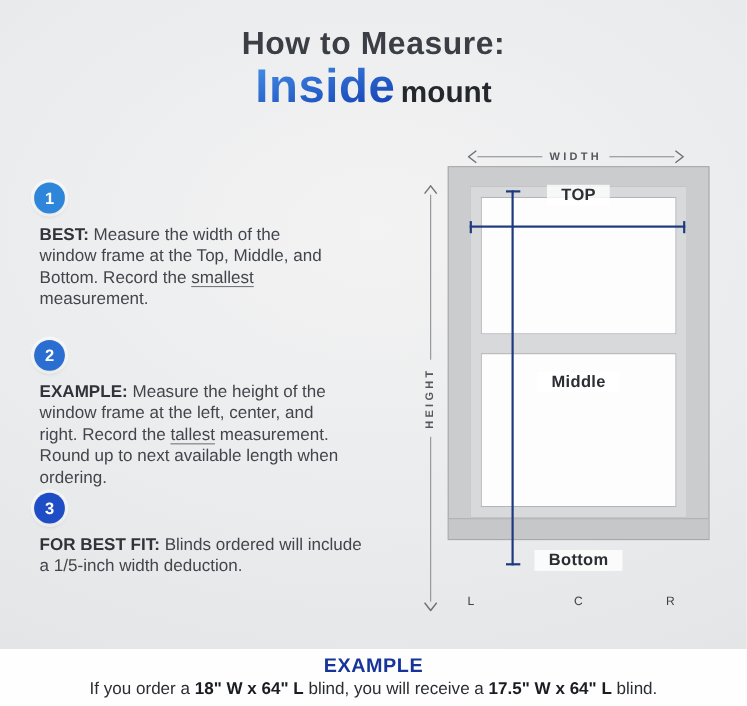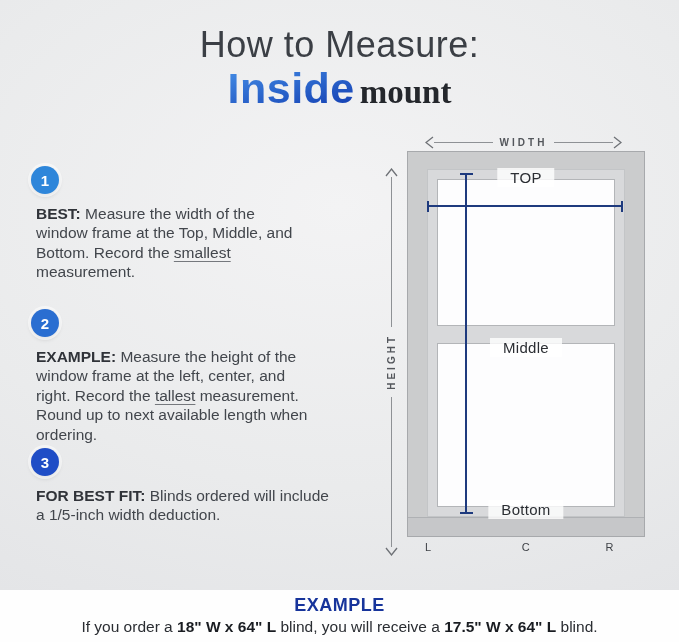--- a/index.html
+++ b/index.html
@@ -8,28 +8,28 @@
   .page { position:relative; width:679px; height:642px; overflow:hidden; background:#fff; }
 
   
   .gray-area {
     position:absolute; left:0; top:0; right:0; height:590px;
     background: radial-gradient(120% 95% at 50% 35%, #f3f3f4 0%, #eaebec 50%, #e0e1e4 100%);
   }
 
   
   .header { position:absolute; top:24px; left:0; width:100%; text-align:center; }
-  .title-line1 { font-size:36px; font-weight:400; color:#3b3f45; letter-spacing:0.5px; }
+  .title-line1 { font-size:29px; font-weight:700; color:#3b3f45; letter-spacing:0.5px; }
   .title-line2 { display:flex; justify-content:center; align-items:baseline; gap:5px; margin-top:-2px; }
   .title-highlight {
     font-size:43px; font-weight:700; letter-spacing:0.5px;
     background: linear-gradient(165deg, var(--title-blue-top,#4189e3) 10%, var(--title-blue-bottom,#1440b3) 90%);
     -webkit-background-clip:text; background-clip:text; color:transparent; -webkit-text-fill-color:transparent;
   }
-  .title-suffix { font-size:33px; font-weight:600; color:#24272c;font-family:Liberation Serif, serif; }
+  .title-suffix { font-size:27px; font-weight:600; color:#24272c; }
 
   
   .step { position:absolute; left:30px; width:330px; }
   .step-1 { top:166px; } .step-2 { top:309px; } .step-3 { top:448px; }
   .step-circle {
     width:28px; height:28px; border-radius:50%;
     display:flex; align-items:center; justify-content:center;
     color:#fff; font-size:15px; font-weight:700;
     box-shadow: 0 0 0 3px rgba(255,255,255,0.55), 0 2px 5px rgba(0,0,0,0.18);
     margin-left:1px;
@@ -49,22 +49,22 @@
     display:flex; align-items:center; }
   .h-arrow .line { flex:1; height:1px; background:#8e9195; }
   .arrow-label { font-size:10px; font-weight:600; letter-spacing:3px; color:#54575c; margin:0 7px; }
   .v-arrow { position:absolute; left:384px; top:168px; width:15px; height:388px;
     display:flex; flex-direction:column; align-items:center; }
   .v-arrow .line { flex:1; width:1px; background:#8e9195; }
   .v-arrow .arrow-label { writing-mode:vertical-rl; transform:rotate(180deg); margin:7px 0; }
   .chev { display:block; flex:none; }
 
   
-  .window { position:absolute; left:407px; top:151px; width:238px; height:386px;
-    background:#cbcccd; border:1px solid #a7a9ac; }
+  .window { position:absolute; left:407px; top:151px; width:238px; height:340px;
+    background:#cbcccd; border:1px solid #a7a9ac;font-weight:bold; }
   .sill { position:absolute; left:0; right:0; bottom:0; height:19px;
     background:#c6c7c9; border-top:1px solid #afb1b4; }
   .sash { position:absolute; left:19px; right:19px; top:17px; bottom:19px;
     background:#d8d9db; border:1px solid #c3c5c7; padding:9px; }
   .panes { display:flex; flex-direction:column; width:100%; height:100%; }
   .pane { background:#fdfdfe; border:1px solid #b3b5b8; }
   .pane-upper { flex:148 0 0; }
   .pane-lower { flex:166 0 0; }
   .rail { height:17px; background:#d8d9db; }
 

